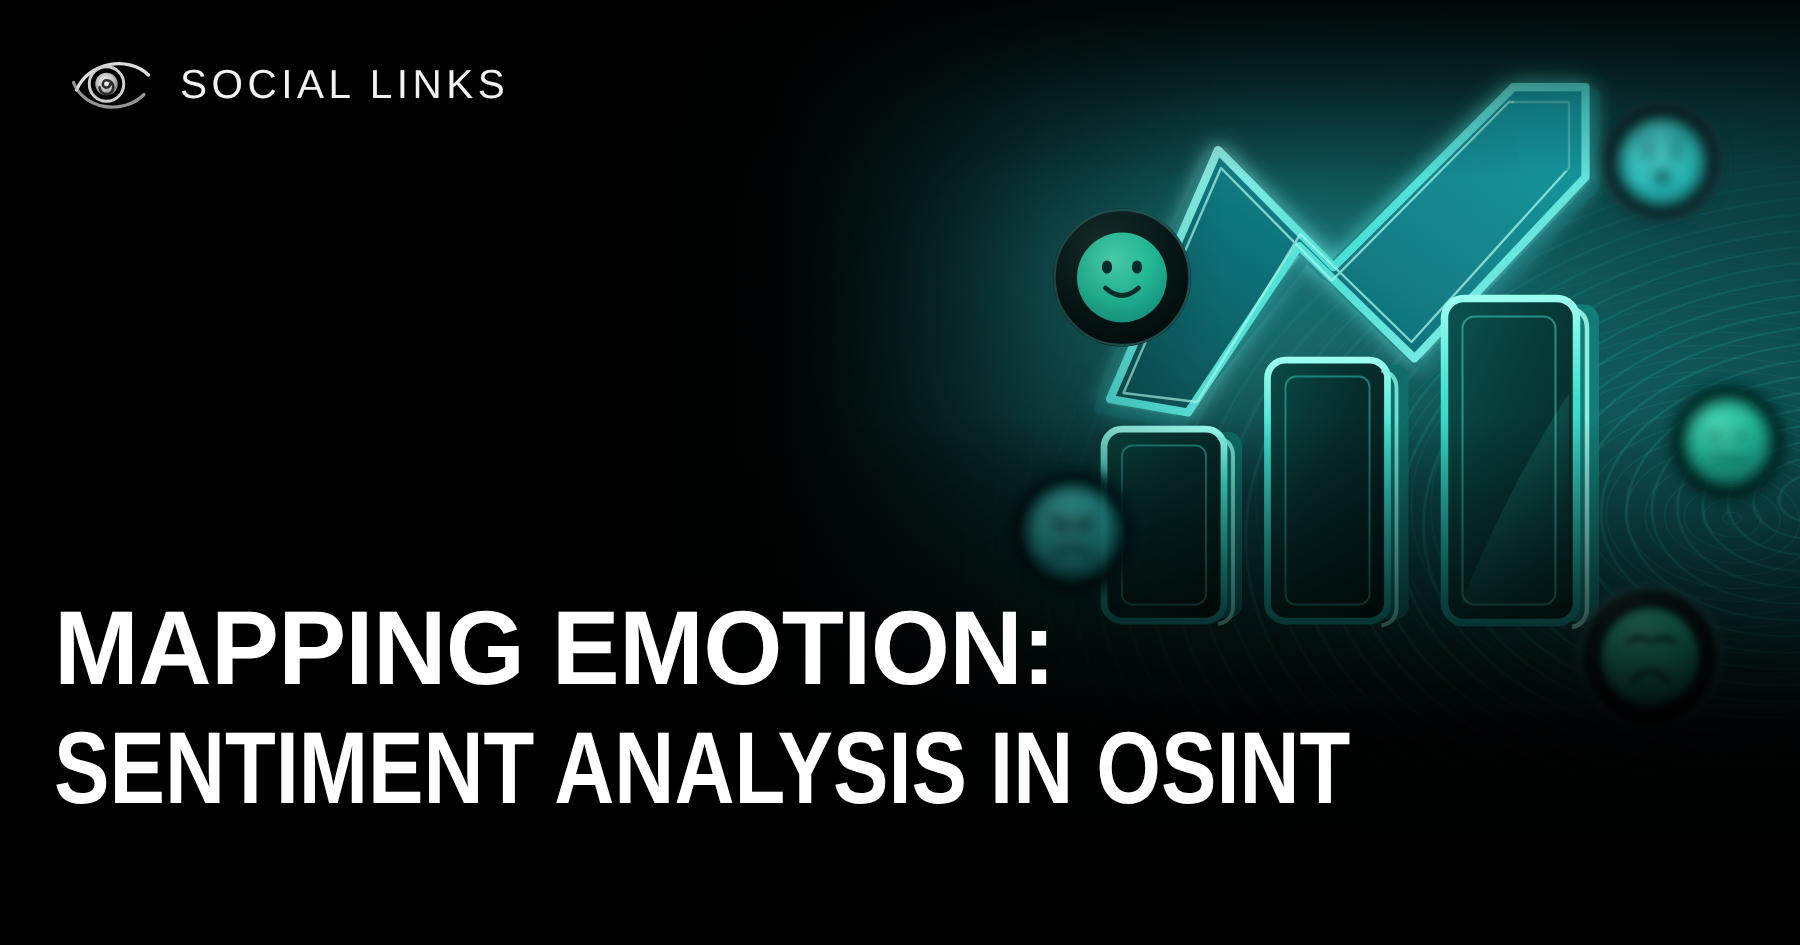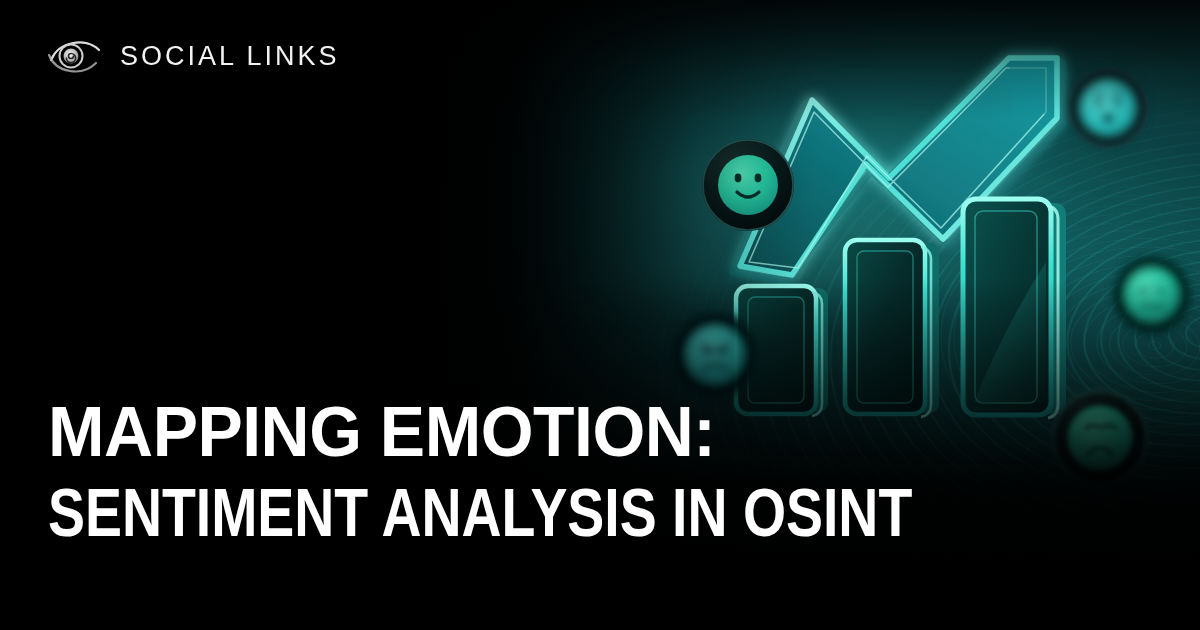--- a/index.html
+++ b/index.html
@@ -101,21 +101,21 @@
   .logo-text{
     color:#f2f2f2;
     font-size:27px;
     letter-spacing:3.0px;
     font-weight:400;
     white-space:nowrap;
   }
 
   
   .headline{
-    position:absolute;left:48px;bottom:32px;
+    position:absolute;left:36px;bottom:32px;
     z-index:40;
     color:#ffffff;
     margin-top:41px;
   }
   .hl-line{
     display:block;
     font-weight:700;
     text-transform:uppercase;
     white-space:nowrap;
     line-height:1.0;

